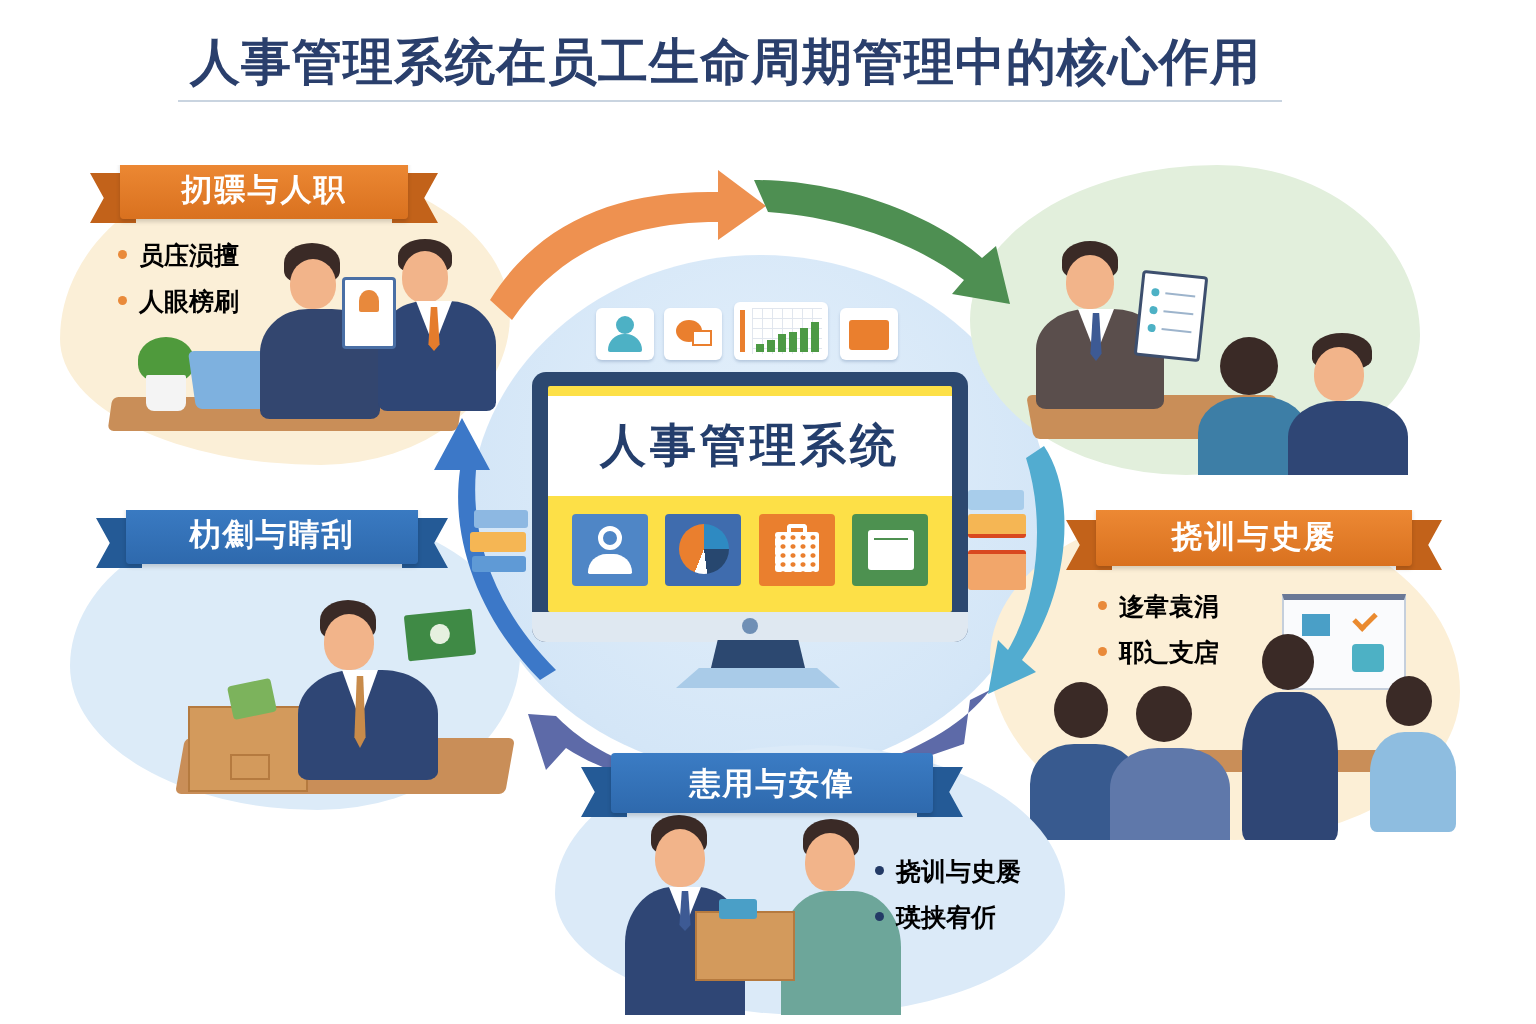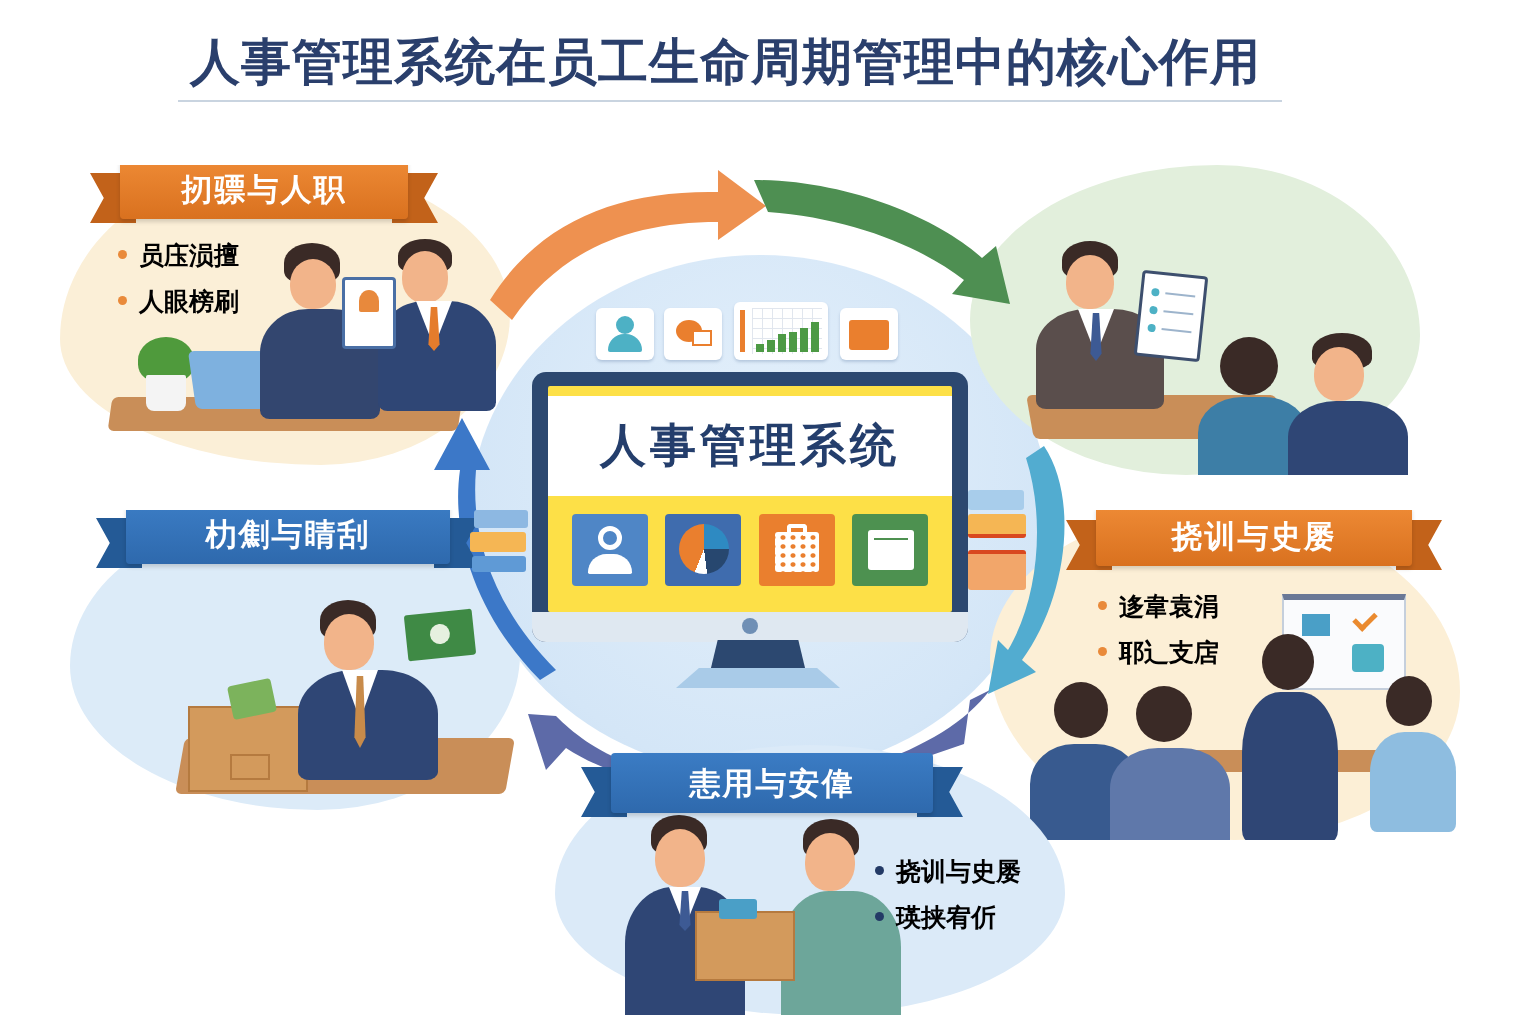--- a/index.html
+++ b/index.html
@@ -174,21 +174,21 @@
   <div class="person" style="left:224px; top:90px; width:160px; height:190px;">
     <div class="hair" style="left:26px; top:0; width:56px; height:40px;"></div>
     <div class="head" style="left:30px; top:14px; width:50px; height:56px;"></div>
     <div class="body" style="left:4px; top:70px; width:140px; height:110px; background:#2f4675;"></div>
     <div class="shirt" style="left:48px; top:70px; width:36px; height:50px;"></div>
     <div class="tie" style="left:58px; top:76px; width:16px; height:72px; background:#c88b4a;"></div>
   </div>
   <div style="position:absolute; left:336px; top:102px; width:68px; height:46px; background:#3f8a45; border-radius:3px; transform:rotate(-6deg);">
     <div style="position:absolute; left:24px; top:12px; width:20px; height:20px; background:#e6f0df; border-radius:50%;"></div>
   </div>
-  <div class="ribbon r-blue" style="left:56px; top:-6px; width:324px;">
+  <div class="ribbon r-blue" style="left:56px; top:-6px; width:292px;">
     <div class="tail-l"></div><div class="tail-r"></div><div class="band"></div>
     <span>朸劁与睛刮</span>
   </div>
 </div>
 
 <div class="panel p-train">
   <div class="panel-bg"></div>
   <div style="position:absolute; left:292px; top:84px; width:124px; height:96px; background:#fafbfd; border:2px solid #c5cfdc; border-top:6px solid #6a7896;">
     <div style="position:absolute; left:18px; top:14px; width:28px; height:22px; background:#4a9fc7;"></div>
     <div style="position:absolute; left:70px; top:12px; width:22px; height:14px; border-left:5px solid #ea8a2f; border-bottom:5px solid #ea8a2f; transform:rotate(-45deg);"></div>

